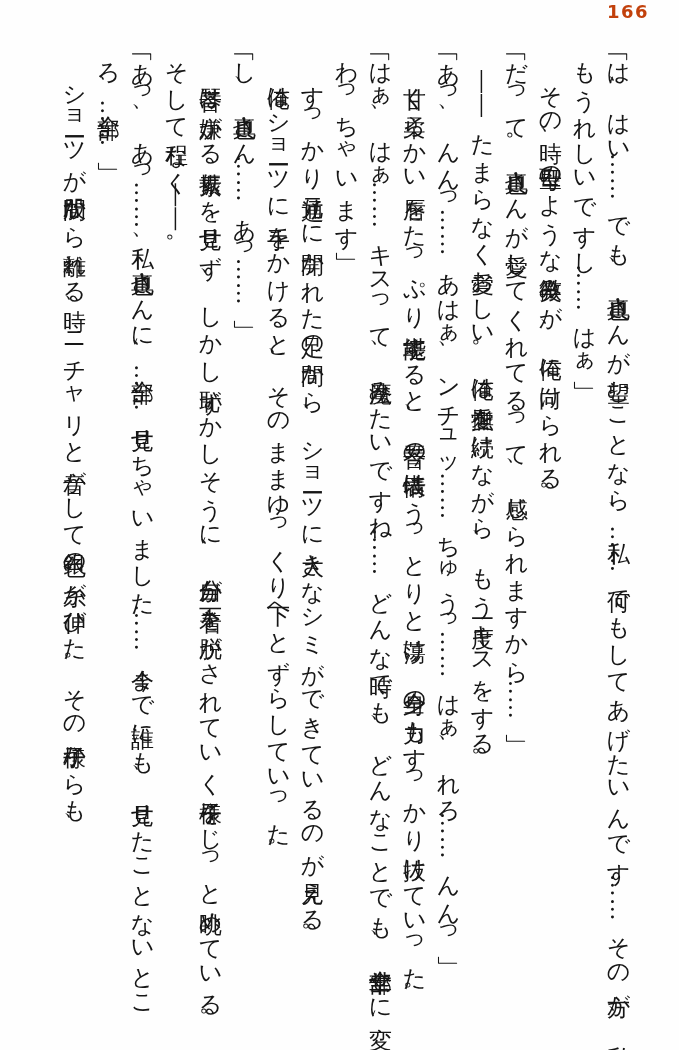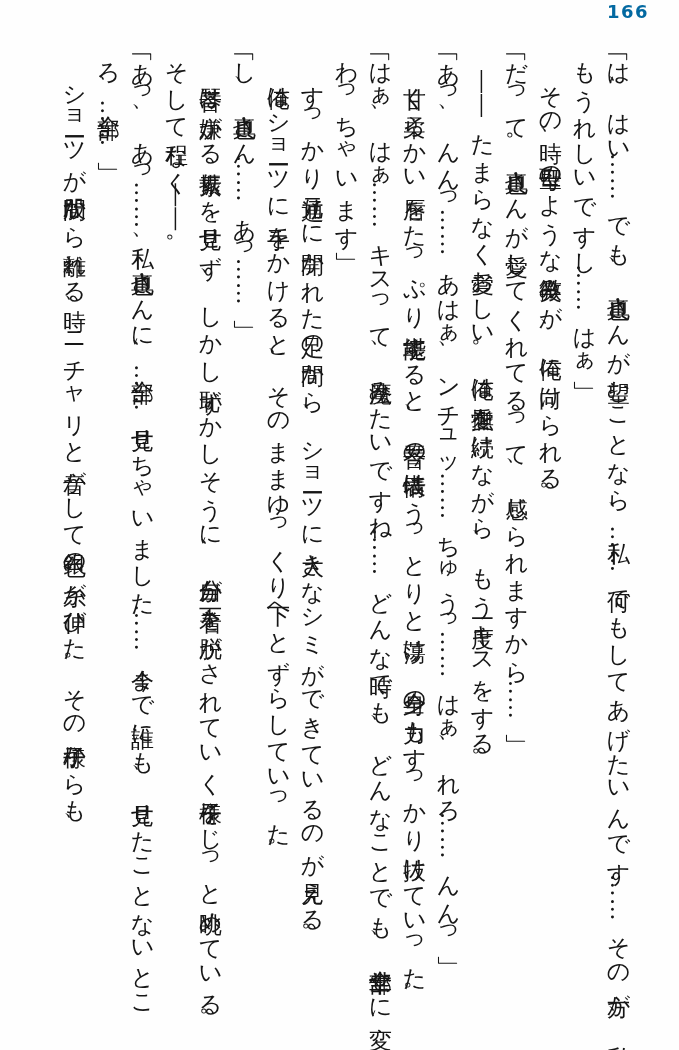--- a/index.html
+++ b/index.html
@@ -16,21 +16,21 @@
     font-family: "DejaVu Serif", "Liberation Serif", serif;
   }
   .page-number {
     position: absolute;
     top: 1px;
     right: 30px;
     font-family: "DejaVu Sans", "Liberation Sans", sans-serif;
     font-size: 18px;
     font-weight: bold;
     letter-spacing: 1.5px;
-    color: #0369a1;
+    color: #c2410c;
   }
   .page-text {
     position: absolute;
     top: 46px;
     right: 43px;
     height: 997px;
     writing-mode: vertical-rl;
     -webkit-writing-mode: vertical-rl;
     text-orientation: mixed;
     font-size: 23px;

